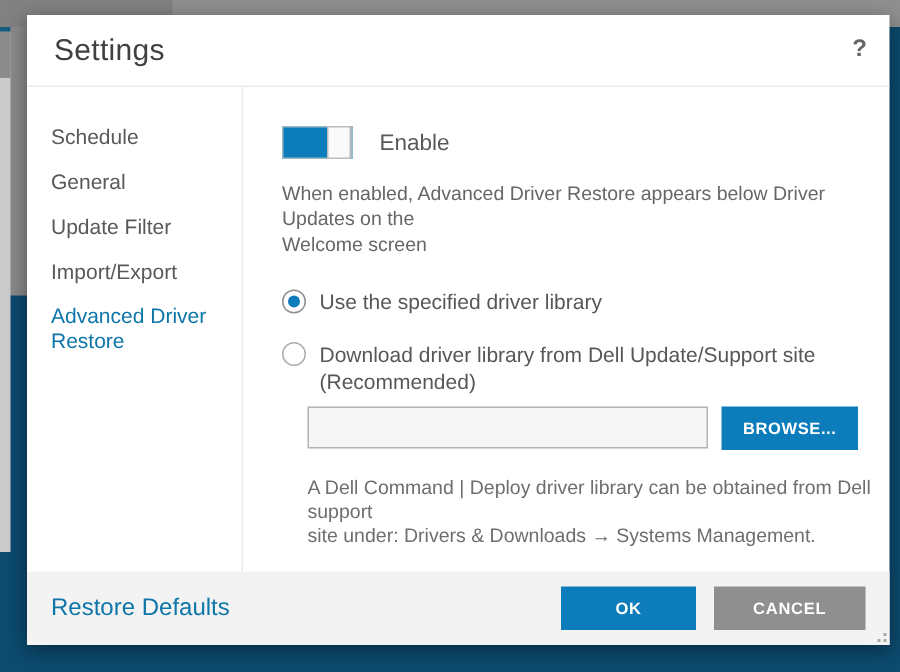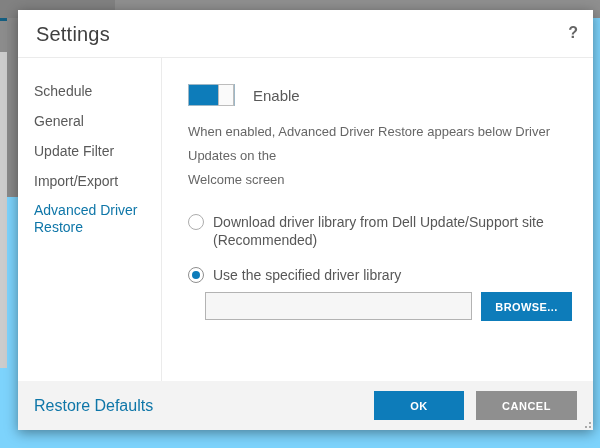--- a/index.html
+++ b/index.html
@@ -1,19 +1,19 @@
 <!DOCTYPE html>
 <html style="--accent: #0d7cba; --link: #0e76a8;"><head>
 <meta charset="utf-8">
 <style>
   * { margin:0; padding:0; box-sizing:border-box; }
   html,body { width:600px; height:448px; overflow:hidden; }
   body { font-family:"Liberation Sans", sans-serif; }
 
-  .stage { position:relative; width:600px; height:448px; background:#7dd3fc; overflow:hidden; }
+  .stage { position:relative; width:600px; height:448px; background:#0c4a6e; overflow:hidden; }
 
   
   .topbar   { position:absolute; left:0; top:0; width:600px; height:10px; background:#10394e; }
   .bk       { position:absolute; }
   .bk-l1 { left:0; top:10;  width:18px; height:25px;  background:#7d7d7d; }
   .bk-l2 { left:0; top:35;  width:18px; height:166px; background:#161616; }
   .bk-l3 { left:0; top:201; width:18px; height:32px;  background:#383838; }
   .bk-l4 { left:0; top:233; width:18px; height:197px; background:#898989; }
   .bk-r1 { left:593; top:10;  width:7px; height:52px;  background:#8c8c8c; }
   .bk-r2 { left:593; top:62;  width:7px; height:368px; background:#cccccc; }
@@ -40,21 +40,21 @@
 
   .content { flex:1 1 auto; padding:26px 4px 0 26px; }
 
   .toggle-row { display:flex; align-items:center; margin-bottom:14px; }
   .toggle { position:relative; width:47px; height:22px; background:var(--accent);
             border:1px solid #9db7c6; cursor:pointer; }
   .toggle-knob { position:absolute; right:0; top:-1px; width:16px; height:22px;
                  background:#fafafa; border:1px solid #bcbcbc; }
   .toggle-label { margin-left:18px; font-size:15px; color:#595959; }
 
-  .desc { font-size:13px; color:#666; line-height:24px; margin-bottom:21px; }
+  .desc { font-size:13px; color:#666; line-height:17px; margin-bottom:21px; }
 
   .radio-row { display:flex; margin-bottom:0; }
   .radio-row + .radio-row { margin-top:17px; }
   .radio { flex:0 0 16px; width:16px; height:16px; border-radius:50%; border:1px solid #adadad;
            background:#fff; margin-right:9px; margin-top:1px; position:relative; cursor:pointer; }
   .radio.checked { border-color:#8f8f8f; }
   .radio.checked::after { content:""; position:absolute; left:3px; top:3px; width:8px; height:8px;
                           border-radius:50%; background:var(--accent); }
   .radio-label { font-size:14px; color:#575757; line-height:18px; cursor:pointer; }
 
@@ -123,37 +123,41 @@
           </div>
           <div class="toggle-label">Enable</div>
         </div>
 
         <div class="desc">
           <span>When enabled, Advanced Driver Restore appears below Driver Updates on the</span><br>
           <span>Welcome screen</span>
         </div>
 
         <div class="radio-row">
+          <div class="radio checked"></div>
+          <div class="radio-label">Use the specified driver library</div>
+        </div>
+
+        <div class="radio-row">
           <div class="radio"></div>
           <div class="radio-label">
             <span>Download driver library from Dell Update/Support site</span><br>
             <span>(Recommended)</span>
           </div>
         </div>
 
-        <div class="radio-row">
-          <div class="radio checked"></div>
-          <div class="radio-label">Use the specified driver library</div>
-        </div>
-
         <div class="path-row">
           <input class="path-input" type="text" value="" style="">
           <button class="browse-btn">BROWSE...</button>
         </div>
 
+        <div class="note">
+          <span>A Dell Command | Deploy driver library can be obtained from Dell support</span><br>
+          <span>site under: Drivers &amp; Downloads → Systems Management.</span>
+        </div>
 
       </div>
     </div>
 
     <div class="dlg-footer">
       <div class="restore-link">Restore Defaults</div>
       <div class="footer-spacer"></div>
       <button class="btn ok-btn">OK</button>
       <button class="btn cancel-btn">CANCEL</button>
       <div class="resize-grip">

